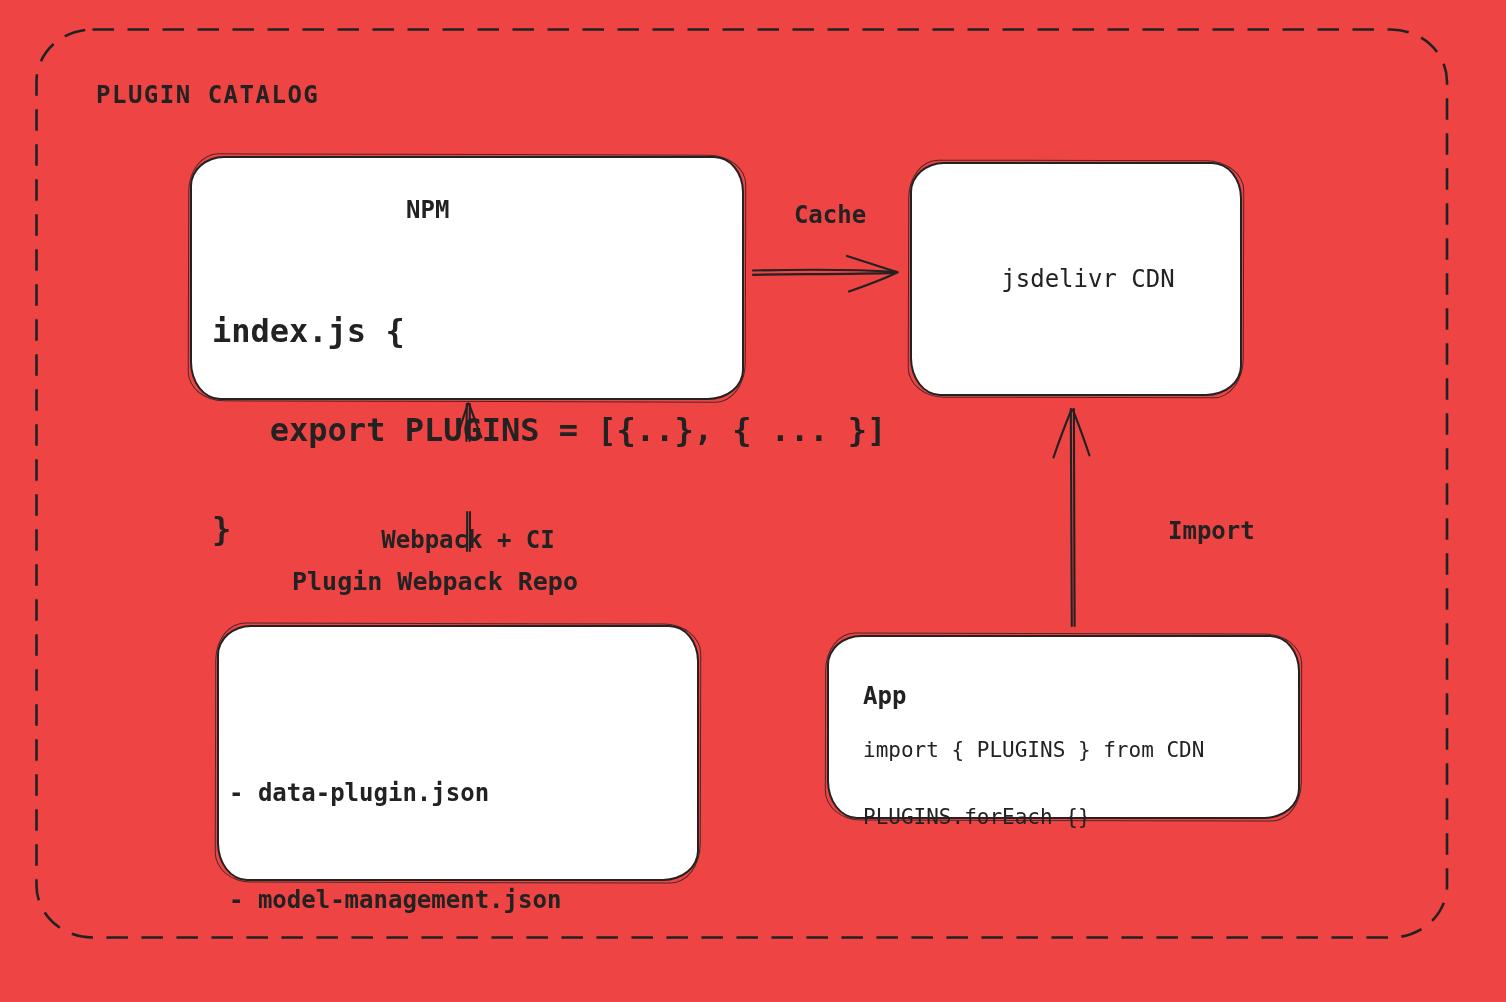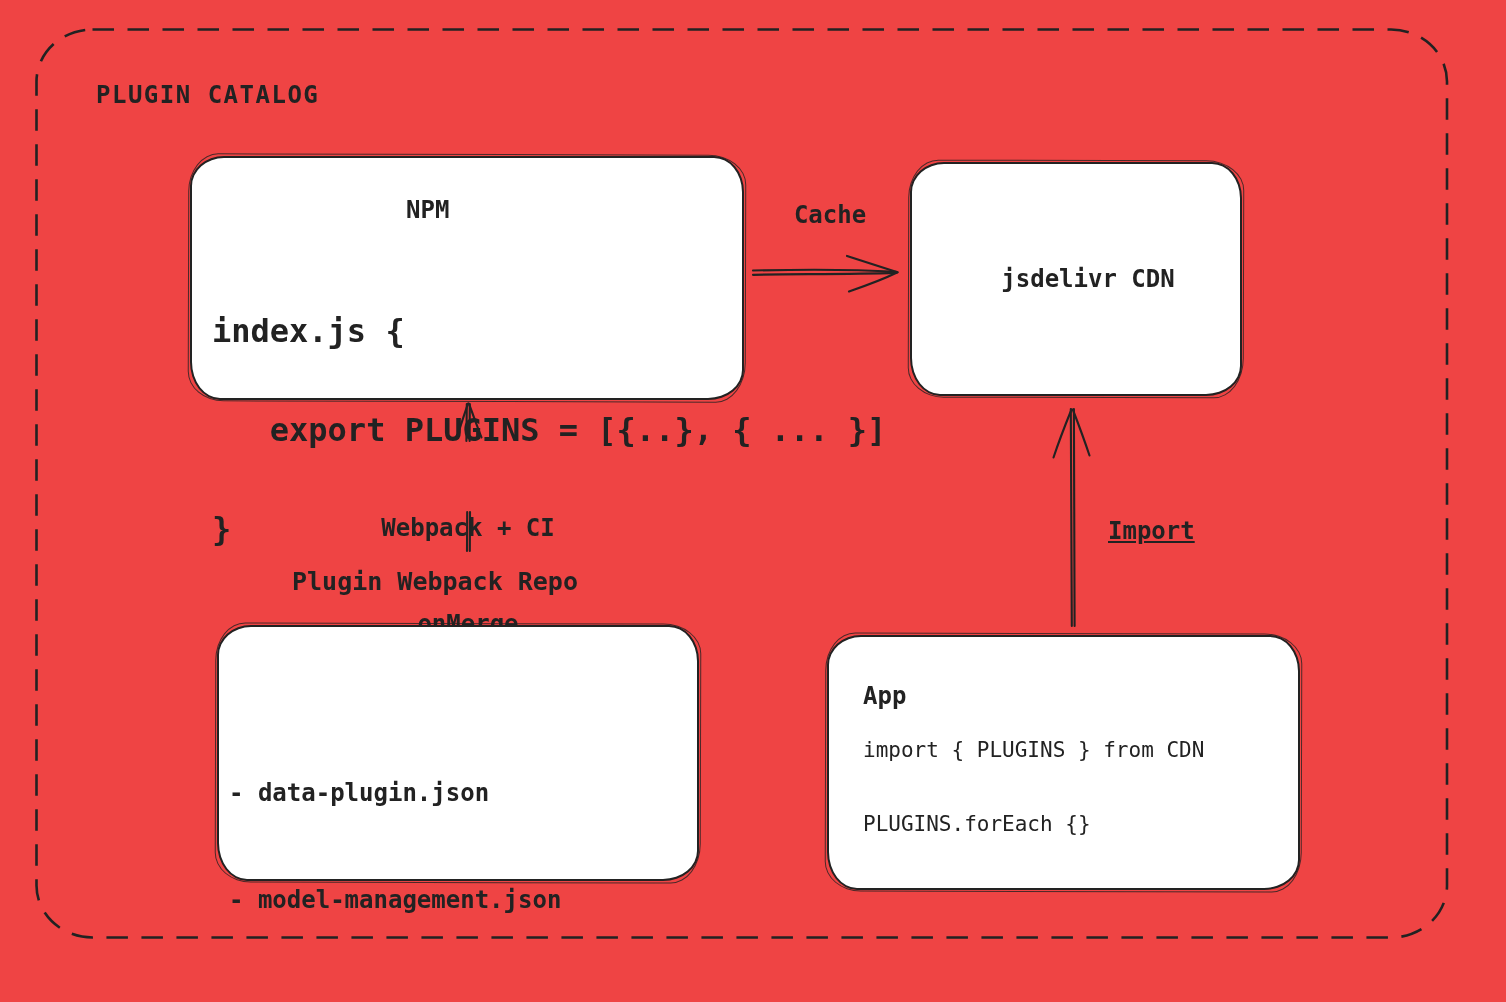--- a/index.html
+++ b/index.html
@@ -43,49 +43,49 @@
     inset: -4px;
     border: 1.4px solid rgba(34,34,34,0.8);
     border-radius: 30px 38px 30px 36px / 38px 30px 40px 30px;
     transform: rotate(0.15deg);
     pointer-events: none;
   }
   .npm-box   { left: 190px; top: 156px; width: 554px; height: 244px; }
   .cdn-box   { left: 910px; top: 162px; width: 332px; height: 234px;
                display: flex; align-items: center; justify-content: center; }
   .repo-box  { left: 217px; top: 625px; width: 482px; height: 256px; }
-  .app-box   { left: 827px; top: 635px; width: 473px; height: 255px; }
+  .app-box   { left: 827px; top: 635px; width: 473px; height: 184px; }
 
   .node-title {
     position: absolute;
     font-size: 24px;
     font-weight: 600;
     line-height: 30px;
     white-space: pre;
   }
   .npm-title { left: 214px; top: 37px; }
   .app-title { left: 34px;  top: 44px; }
 
   .cdn-label {
     font-size: 24px;
-    font-weight: 700;
+    font-weight: 400;
     white-space: pre;
     margin-left: 24px;
   }
   .code-block {
     position: absolute;
     font-size: 32px;
     font-weight: 600;
     line-height: 33px;
     white-space: pre;
   }
   .npm-code { left: 20px; top: 91px; }
   .app-line { position: absolute; left: 34px; font-size: 21px; font-weight: 400; white-space: pre; }
   .app-line-1 { top: 101px; }
-  .app-line-2 { top: 175px; }
+  .app-line-2 { top: 168px; }
 
   .repo-files {
     position: absolute;
     left: 10px; top: 78px;
     font-size: 24px;
     font-weight: 600;
     line-height: 35.5px;
     white-space: pre;
   }
   .floating-label {
@@ -97,26 +97,26 @@
   .repo-label {
     left: 250px; top: 567px; width: 370px;
     text-align: center;
     font-size: 25px;
   }
   .cache-label {
     left: 770px; top: 201px; width: 120px;
     text-align: center;
   }
   .build-label {
-    left: 368px; top: 448px; width: 200px;
+    left: 368px; top: 460px; width: 200px;
     text-align: center;
     line-height: 32px;
   }
   .import-label {
-    left: 1108px; top: 517px; text-decoration: underline;
+    left: 1168px; top: 517px;
   }
 </style>
 </head>
 <body>
 
 <div class="stage">
 
   <svg class="underlay" viewBox="0 0 1506 1002">
 
     <rect x="36.5" y="29.5" width="1410.5" height="908" rx="56" ry="52" fill="none" stroke="#222222" stroke-width="2.6" stroke-dasharray="21.5 13.5"></rect>

